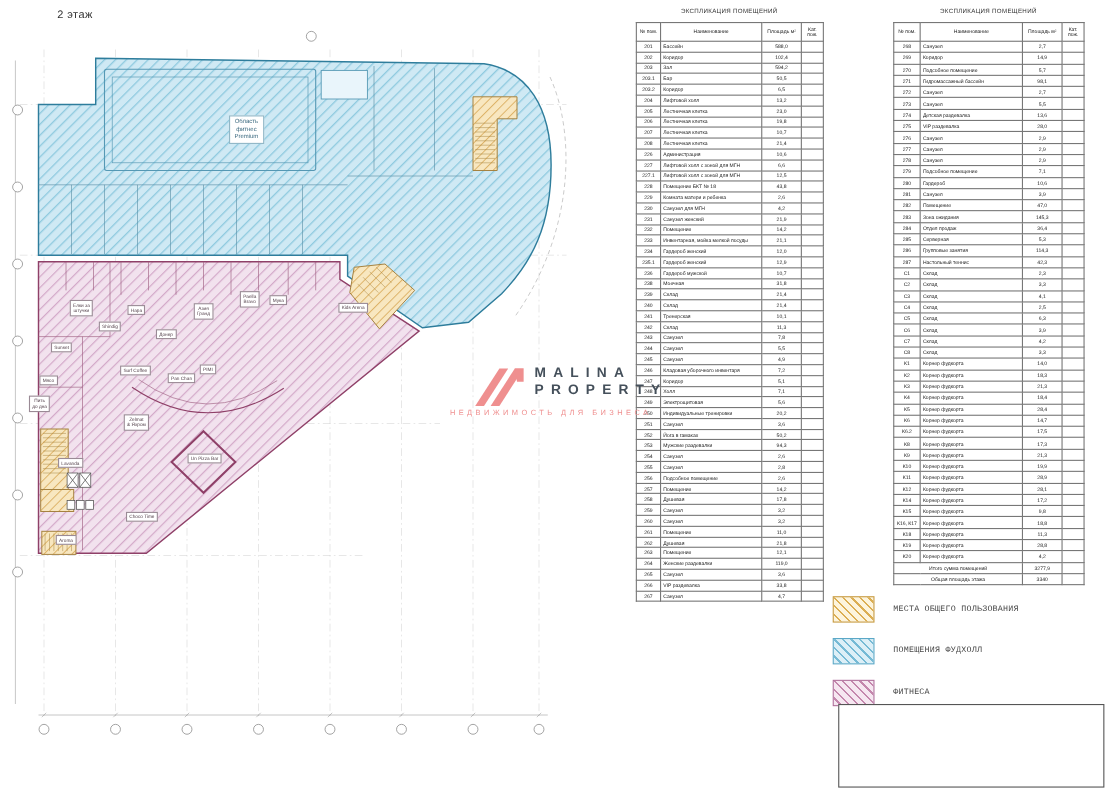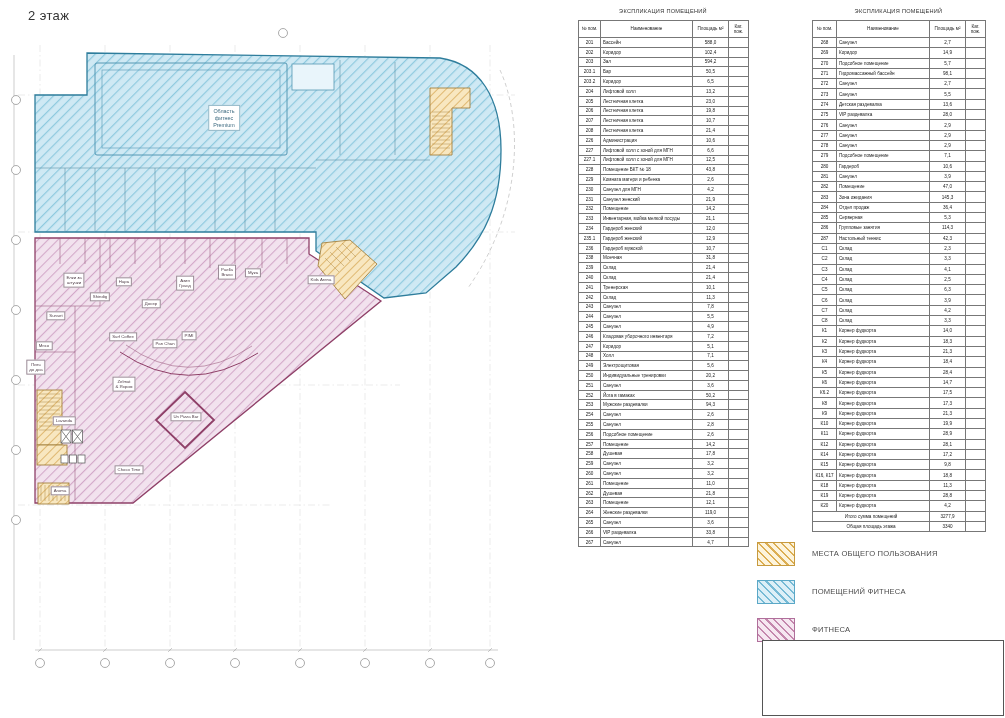--- a/index.html
+++ b/index.html
@@ -1,18 +1,18 @@
 <!DOCTYPE html>
 <html><head>
 <meta charset="utf-8">
 <style>
   html,body{margin:0;padding:0;background:#fff;}
   body{width:1005px;height:718px;position:relative;font-family:"Liberation Sans",sans-serif;overflow:hidden;}
   .sheet{position:absolute;inset:0;background:#fff;}
-  .floor-label{position:absolute;left:28px;top:8px;font-size:13px;color:#333;letter-spacing:.4px;}
+  .floor-label{position:absolute;left:52px;top:8px;font-size:10px;color:#333;letter-spacing:.4px;}
   .plan{position:absolute;left:0;top:0;}
   .plan-label{position:absolute;transform:translate(-50%,-50%);background:#fff;border:.5px solid #9a8a95;
     font-size:4.3px;color:#53414b;padding:1px 2px;text-align:center;line-height:1.25;white-space:pre-line;z-index:3;}
   .plan-label.big{font-size:5.4px;color:#3d6b80;border-color:#8fb6c6;padding:2px 4px;}
   
   .expl{position:absolute;top:8px;}
   .expl-1{left:578px;width:170px;}
   .expl-2{left:812px;width:173px;}
   .expl-title{text-align:center;font-size:5.6px;color:#333;margin:0 0 6px 0;letter-spacing:.3px;}
   .expl table{border-collapse:collapse;width:100%;table-layout:fixed;}
@@ -21,21 +21,21 @@
   .expl-1 td{height:8.8px;}
   .expl-2 td{height:9.3px;}
   .expl td.c-num{text-align:center;white-space:nowrap;}
   .expl td.c-name{text-align:left;white-space:nowrap;}
   .expl td.c-area{text-align:center;white-space:nowrap;}
   .expl td.c-total{text-align:center;white-space:nowrap;}
   
   .legend{position:absolute;left:757px;top:541px;}
   .legend-item{display:flex;align-items:center;margin-bottom:13px;height:25px;}
   .legend-swatch{width:38px;height:24px;margin-right:17px;box-sizing:border-box;flex:0 0 auto;}
-  .legend-label{font-size:7.6px;color:#4a4a4a;letter-spacing:.2px;}
+  .legend-label{font-size:7.6px;color:#4a4a4a;letter-spacing:.2px;font-family:Liberation Mono, monospace;}
   
   .title-block{position:absolute;left:762px;top:640px;width:240px;height:74px;border:1px solid #555;background:#fff;}
   
   .watermark{position:absolute;left:404px;top:326px;width:205px;height:62px;z-index:5;}
   .wm-logo{position:absolute;left:26px;top:3px;}
   .wm-right{position:absolute;left:82px;top:6px;}
   .wm-title{font-size:12.5px;font-weight:bold;letter-spacing:6.5px;color:#45505b;line-height:1.2;white-space:nowrap;}
   .wm-sub{position:absolute;left:5px;top:46px;font-size:6.8px;letter-spacing:3.1px;color:#ef8f8f;white-space:nowrap;}
 </style>
 </head>
@@ -234,20 +234,32 @@
       <span class="plan-label" style="left: 165px; top: 344px;">Pan Chan</span>
       <span class="plan-label" style="left: 189px; top: 336px;">PIMI</span>
       <span class="plan-label" style="left: 124px; top: 384px;">Zelmat
 &amp; Яхром</span>
       <span class="plan-label" style="left: 186px; top: 417px;">Un Pizza Bar</span>
       <span class="plan-label" style="left: 64px; top: 421px;">Lavanda</span>
       <span class="plan-label" style="left: 129px; top: 470px;">Choco Time</span>
       <span class="plan-label" style="left: 60px; top: 491px;">Aroma</span>
     </div>
 
+  <div class="watermark">
+    <svg class="wm-logo" width="52" height="42" viewBox="0 0 52 42">
+      <path d="M2,40 L24,6 L32,6 L10,40 Z" fill="#ef8f8f"></path>
+      <path d="M16,40 L38,6 L46,6 L24,40 Z" fill="#ef8f8f"></path>
+      <path d="M38,6 L46,6 L46,18 L40,18 Z" fill="#ef8f8f"></path>
+    </svg>
+    <div class="wm-right">
+      <div class="wm-title">MALINA</div>
+      <div class="wm-title">PROPERTY</div>
+    </div>
+    <div class="wm-sub">НЕДВИЖИМОСТЬ ДЛЯ БИЗНЕСА</div>
+  </div>
 
   <section class="expl expl-1">
     <div class="expl-title">ЭКСПЛИКАЦИЯ ПОМЕЩЕНИЙ</div>
     <table>
       <colgroup>
           <col style="width:22px">
           <col style="width:92px">
           <col style="width:36px">
           <col style="width:20px">
         </colgroup>
@@ -884,21 +896,21 @@
     </table>
   </section>
 
   <div class="legend" id="legend">
       <div class="legend-item">
         <div class="legend-swatch" style="border: 1px solid rgb(199, 154, 62); background: repeating-linear-gradient(45deg, rgb(253, 244, 220) 0px, rgb(253, 244, 220) 4px, rgb(220, 174, 82) 4px, rgb(220, 174, 82) 5.5px);"></div>
         <span class="legend-label">МЕСТА ОБЩЕГО ПОЛЬЗОВАНИЯ</span>
       </div>
       <div class="legend-item">
         <div class="legend-swatch" style="border: 1px solid rgb(91, 168, 199); background: repeating-linear-gradient(45deg, rgb(220, 239, 247) 0px, rgb(220, 239, 247) 4px, rgb(118, 186, 213) 4px, rgb(118, 186, 213) 5.5px);"></div>
-        <span class="legend-label">ПОМЕЩЕНИЙ ФИТНЕСА</span>
+        <span class="legend-label">ПОМЕЩЕНИЯ ФУДХОЛЛ</span>
       </div>
       <div class="legend-item">
         <div class="legend-swatch" style="border: 1px solid rgb(176, 111, 155); background: repeating-linear-gradient(45deg, rgb(246, 231, 241) 0px, rgb(246, 231, 241) 4px, rgb(196, 135, 173) 4px, rgb(196, 135, 173) 5.5px);"></div>
         <span class="legend-label">ФИТНЕСА</span>
       </div>
     </div>
 
   <div class="title-block"></div>
 
 </div>

